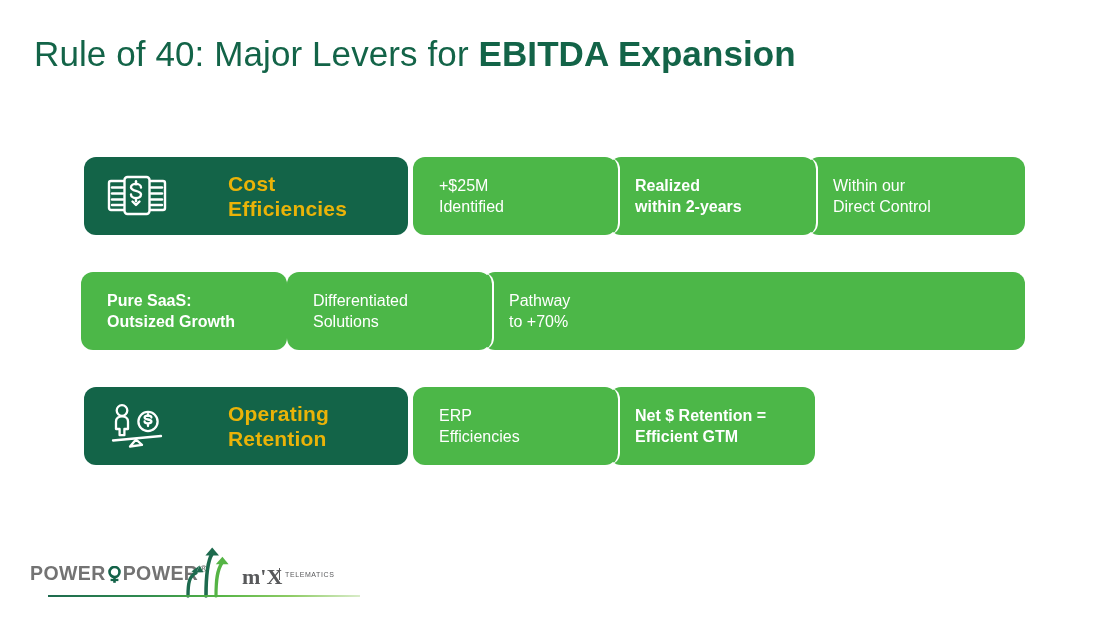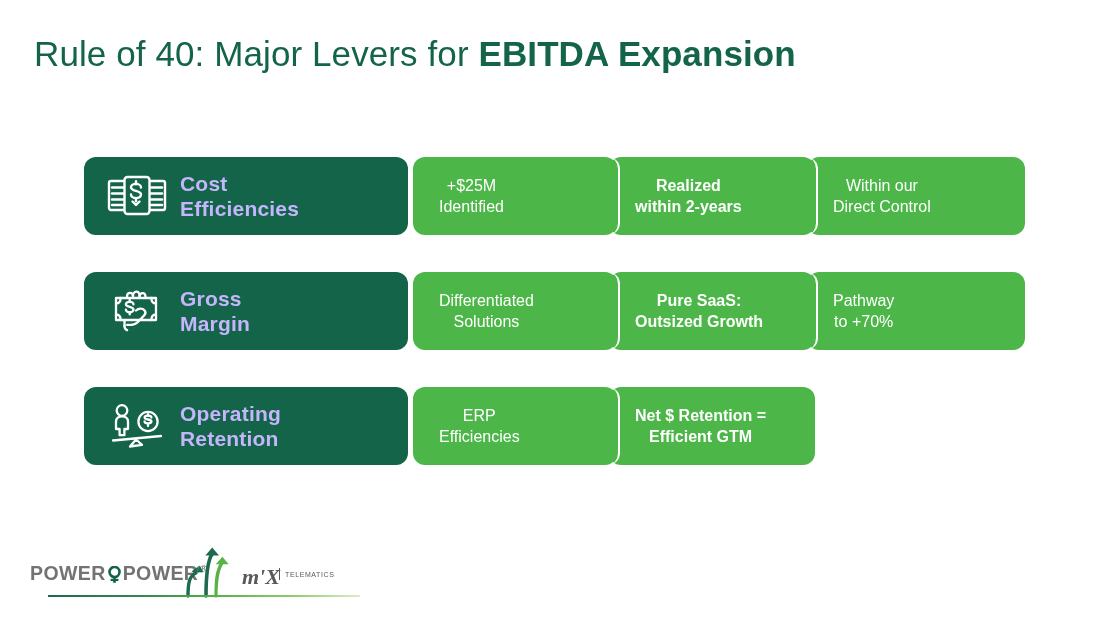--- a/index.html
+++ b/index.html
@@ -58,25 +58,26 @@
     width:66px;
     height:52px;
     flex:0 0 66px;
     display:flex;
     align-items:center;
     justify-content:center;
     margin-right:10px;
   }
   .label-icon svg{display:block;}
   .label-text{
-    color:#c4b5fd;
+    color:#eab308;
     font-weight:bold;
     font-size:21px;
     line-height:25px;
     letter-spacing:0.2px;
+    margin-left:48px;
   }
 
   
   .gap{flex:0 0 5px;}
 
   
   .band{
     flex:1 1 auto;
     display:flex;
     background:transparent;
@@ -102,21 +103,21 @@
   
   .cell-1::after, .cell-2::after{
     content:"";
     position:absolute;
     right:-3px; top:0; bottom:0;
     width:11px;
     border-right:2px solid #ffffff;
     border-radius:0 12px 12px 0;
     pointer-events:none;
   }
-  .cell-text{white-space:pre-line;text-align:center;}
+  .cell-text{white-space:pre-line;}
 
   
   .footer{
     position:absolute;
     left:30px; top:548px;
     width:330px; height:55px;
   }
   .pf-word{
     position:absolute;
     left:0; top:14px;
@@ -140,21 +141,20 @@
     display:inline-block;
     width:15px;height:18px;
     margin:0 1px;
     position:relative;
     top:1px;
   }
   .mx-word{
     position:absolute;
     left:212px; top:16px;
     font-family:"Liberation Serif", serif;
-    font-style:italic;
     font-weight:bold;
     font-size:22px;
     color:#58595b;
     letter-spacing:0px;
     white-space:nowrap;
   }
   .mx-tel{
     position:absolute;
     left:255px; top:23px;
     font-size:7px;
@@ -226,48 +226,29 @@
 within 2-years</span>
         </div>
         <div class="cell cell-3">
           <span class="cell-text">Within our
 Direct Control</span>
         </div>
       </div>
     </div>
 
     <div class="row">
-      <div class="label-card">
-        <div class="label-icon">
-          <svg width="56" height="46" viewBox="0 0 56 46" fill="none" stroke="#ffffff" stroke-width="2.3" stroke-linejoin="round" stroke-linecap="round">
-            <path d="M18 8.5c0-2.2 1.3-3.6 3-3.6s3 1.4 3 3.6"></path>
-            <path d="M24 8c0-2.6 1.4-4.3 3.2-4.3S30.5 5.4 30.5 8"></path>
-            <path d="M30.5 8.8c0-2.2 1.3-3.6 3-3.6s3 1.4 3 3.6"></path>
-            <path d="M7 10h40v22H7z"></path>
-            <path d="M7 15.5c2.6 0 4.6-2 4.6-5.5M47 15.5c-2.6 0-4.6-2-4.6-5.5M7 26.5c2.6 0 4.6 2 4.6 5.5M47 26.5c-2.6 0-4.6 2-4.6 5.5"></path>
-            <path d="M24.5 16.4c0-1.6-1.9-2.6-3.8-2.6s-3.8 1-3.8 2.5c0 3.4 7.6 1.9 7.6 5.4 0 1.6-1.9 2.6-3.8 2.6s-3.8-1-3.8-2.6"></path>
-            <line x1="20.7" y1="11.8" x2="20.7" y2="13.9"></line>
-            <line x1="20.7" y1="24.2" x2="20.7" y2="26.4"></line>
-            <path d="M27 22.5c2.6-2.4 6.4-2.6 8.4-.3 1.4 1.6 1.2 3.7-.2 5.2l-6.1 6.3c-1.9 2-4.3 3.1-7 3.1H18"></path>
-            <path d="M15.5 32.5v5.5"></path>
-            <path d="M15.5 38c0 2.2 1 3.6 2.6 4.2"></path>
-          </svg>
-        </div>
-        <div class="label-text" style="white-space:pre-line;">Gross
-Margin</div>
-      </div>
       <div class="gap"></div>
       <div class="band">
+        <div class="cell cell-2">
+          <span class="cell-text">Pure SaaS:
+Outsized Growth</span>
+        </div>
         <div class="cell cell-1">
           <span class="cell-text">Differentiated
 Solutions</span>
-        </div>
-        <div class="cell cell-2">
-          <span class="cell-text">Pure SaaS:
-Outsized Growth</span>
         </div>
         <div class="cell cell-3">
           <span class="cell-text">Pathway
 to +70%</span>
         </div>
       </div>
     </div>
 
     <div class="row">
       <div class="label-card">

